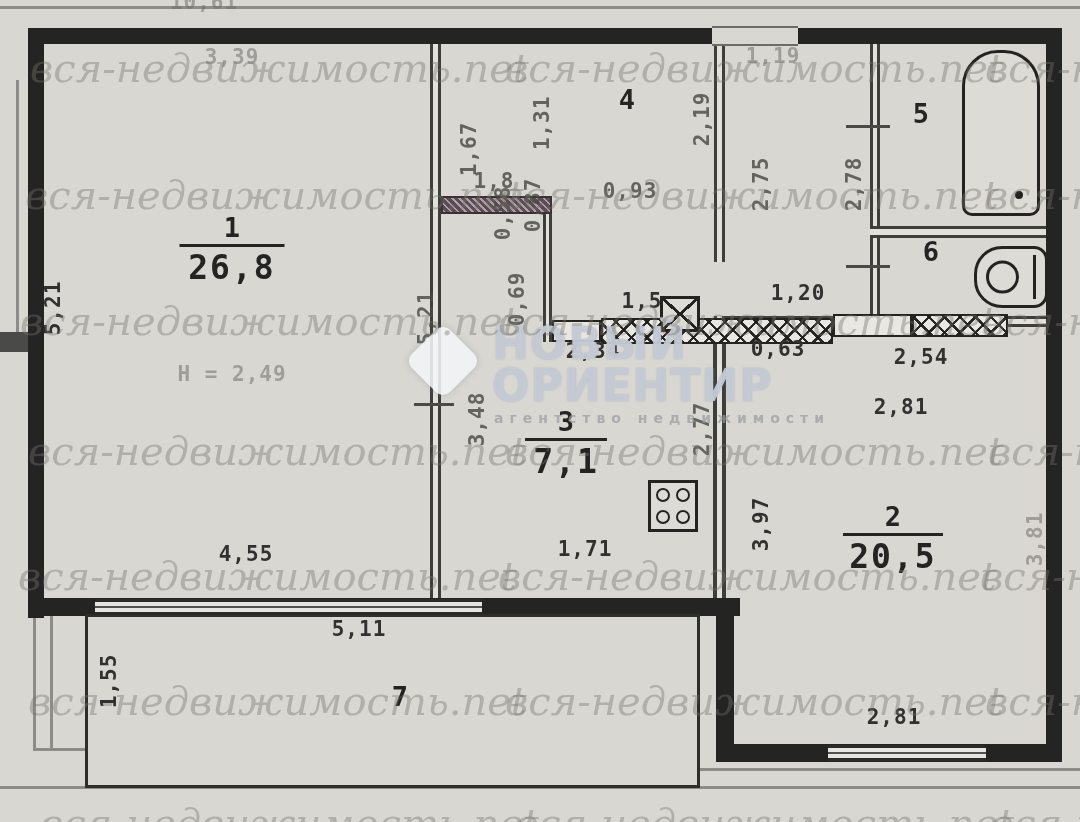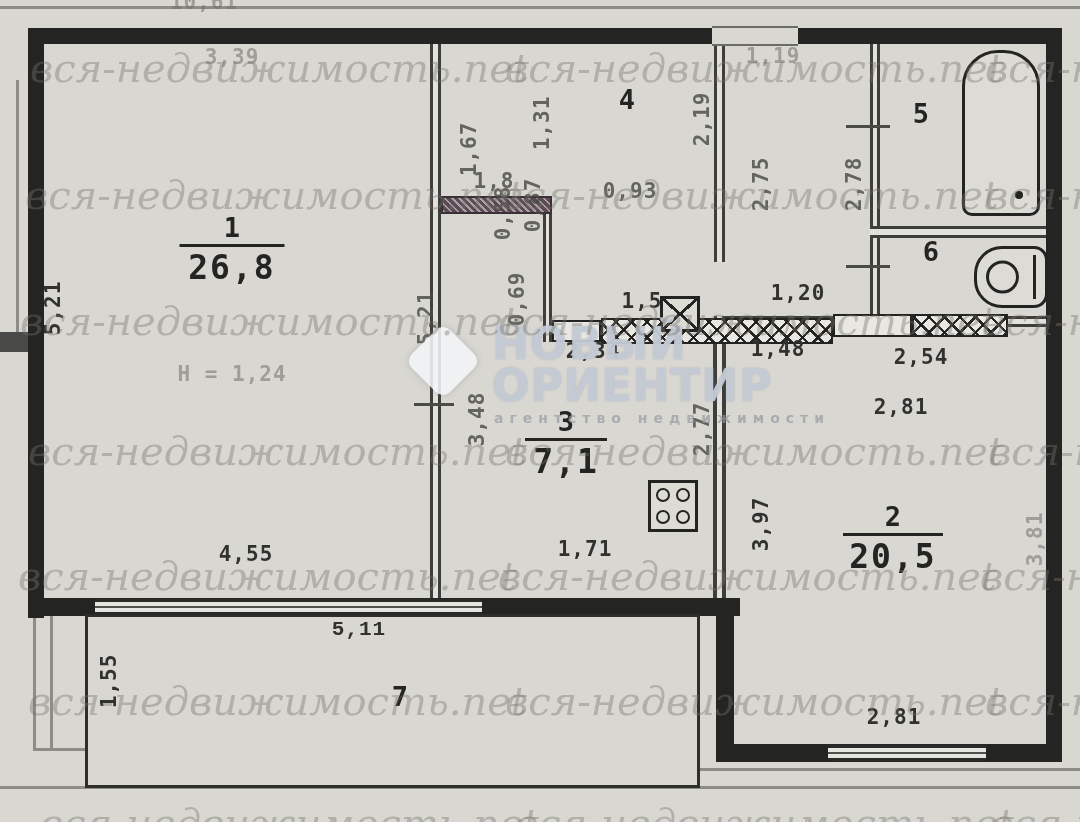--- a/index.html
+++ b/index.html
@@ -133,46 +133,46 @@
     <div class="logo-diamond"></div>
     <div class="logo-line1">НОВЫЙ</div>
     <div class="logo-line2">ОРИЕНТИР</div>
     <div class="logo-sub">агентство недвижимости</div>
   </div>
 
   <div>
       <div class="dim faint" style="left: 204px; top: 2px;">10,61</div>
       <div class="dim faint" style="left: 232px; top: 57px;">3,39</div>
       <div class="dim rot" style="left: 53px; top: 308px;">5,21</div>
-      <div class="dim faint" style="left: 232px; top: 374px;">H = 1,24</div>
+      <div class="dim faint" style="left: 232px; top: 374px;">H = 2,49</div>
       <div class="dim" style="left: 246px; top: 554px;">4,55</div>
       <div class="dim rot med" style="left: 469px; top: 149px;">1,67</div>
       <div class="dim rot med" style="left: 542px; top: 123px;">1,31</div>
       <div class="dim med" style="left: 494px; top: 181px;">1,8</div>
       <div class="dim rot med" style="left: 533px; top: 205px;">0,87</div>
       <div class="dim rot med" style="left: 503px; top: 213px;">0,58</div>
       <div class="dim rot med" style="left: 517px; top: 299px;">0,69</div>
       <div class="dim med" style="left: 630px; top: 191px;">0,93</div>
       <div class="dim rot med" style="left: 702px; top: 119px;">2,19</div>
       <div class="dim faint" style="left: 773px; top: 56px;">1,19</div>
       <div class="dim rot med" style="left: 761px; top: 184px;">2,75</div>
       <div class="dim rot med" style="left: 854px; top: 184px;">2,78</div>
       <div class="dim" style="left: 798px; top: 293px;">1,20</div>
-      <div class="dim" style="left: 778px; top: 349px;">1,48</div>
+      <div class="dim" style="left: 778px; top: 349px;">0,63</div>
       <div class="dim" style="left: 921px; top: 357px;">2,54</div>
       <div class="dim" style="left: 901px; top: 407px;">2,81</div>
       <div class="dim" style="left: 642px; top: 301px;">1,5</div>
       <div class="dim" style="left: 593px; top: 351px;">2,34</div>
       <div class="dim rot med" style="left: 477px; top: 419px;">3,48</div>
       <div class="dim rot med" style="left: 426px; top: 318px;">5,21</div>
       <div class="dim rot med" style="left: 702px; top: 429px;">2,77</div>
       <div class="dim rot" style="left: 761px; top: 524px;">3,97</div>
       <div class="dim rot faint" style="left: 1035px; top: 539px;">3,81</div>
       <div class="dim" style="left: 585px; top: 549px;">1,71</div>
-      <div class="dim" style="left: 359px; top: 629px; font-family: Liberation Mono, monospace;">5,11</div>
+      <div class="dim" style="left: 359px; top: 629px;">5,11</div>
       <div class="dim rot" style="left: 109px; top: 681px;">1,55</div>
       <div class="dim" style="left: 894px; top: 717px;">2,81</div>
       <div class="roomlabel" style="left: 232px; top: 214px;">
         <div class="num">1</div>
         <div class="bar" style="width: 105px;"></div>
         <div class="area">26,8</div>
       </div>
       <div class="roomlabel" style="left: 566px; top: 408px;">
         <div class="num">3</div>
         <div class="bar" style="width: 82px;"></div>

